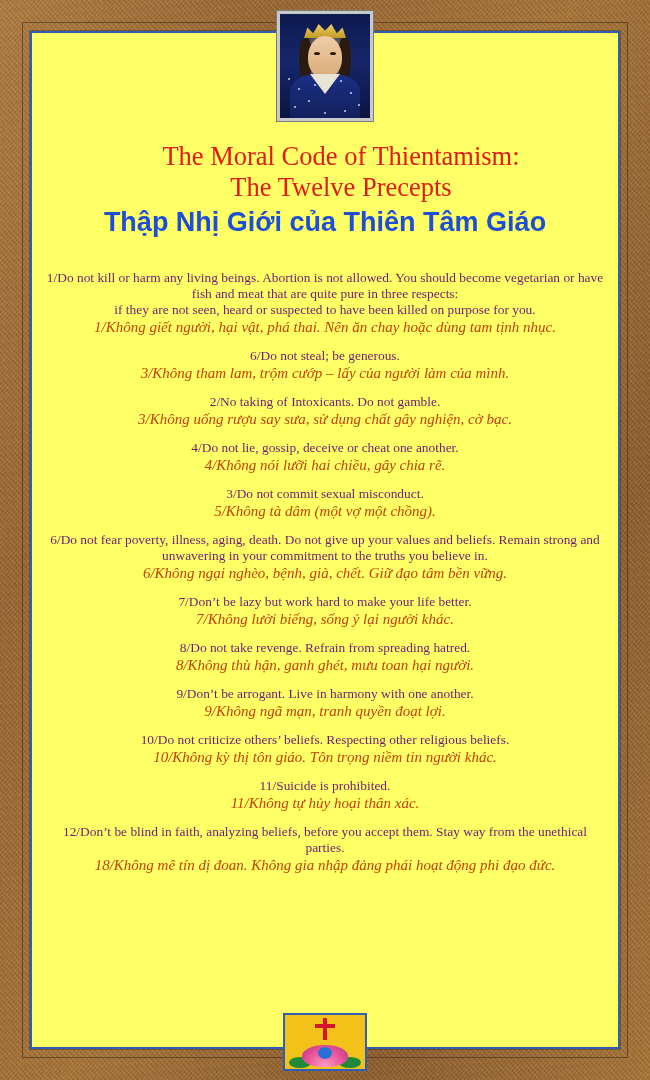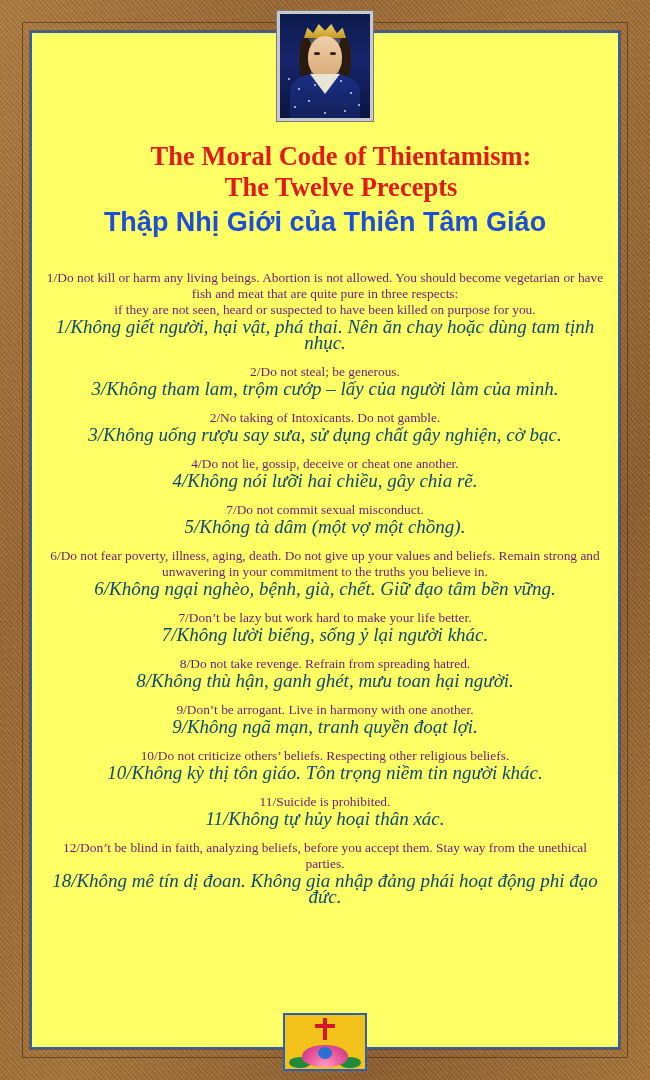--- a/index.html
+++ b/index.html
@@ -142,21 +142,21 @@
     position: absolute;
     left: 0;
     right: 0;
     top: 108px;
     text-align: center;
   }
   .title-en-1, .title-en-2 {
     color: #e11a1a;
     font-size: 26.5px;
     line-height: 31px;
-    font-weight: bold;
+    font-weight: normal;
     font-family: "Liberation Serif", serif;
     padding-left: 32px;
   }
   .title-vi {
     color: #1d4ed8;
     font-size: 27px;
     line-height: 36px;
     font-weight: bold;
     font-family: "Liberation Sans", sans-serif;
     margin-top: 1px;
@@ -173,22 +173,22 @@
   .precept {
     margin-bottom: 13px;
   }
   .p-en {
     color: #701a75;
     font-size: 13.4px;
     line-height: 16px;
     font-family: "Liberation Serif", serif;
   }
   .p-vi {
-    color: #0c4a6e;
-    font-size: 19px;
+    color: #c2410c;
+    font-size: 15px;
     line-height: 16px;
     font-style: italic;
     font-family: "Liberation Serif", serif;
     margin-top: 1px;
   }
 
   
   .emblem-wrap {
     position: absolute;
     left: 283px;
@@ -259,33 +259,33 @@
       <div class="title-en-2">The Twelve Precepts</div>
       <div class="title-vi">Thập Nhị Giới của Thiên Tâm Giáo</div>
     </div>
 
     <div class="precepts">
       <div class="precept">
         <div class="p-en">1/Do not kill or harm any living beings. Abortion is not allowed. You should become vegetarian or have fish and meat that are quite pure in three respects:<br>if they are not seen, heard or suspected to have been killed on purpose for you.</div>
         <div class="p-vi">1/Không giết người, hại vật, phá thai. Nên ăn chay hoặc dùng tam tịnh nhục.</div>
       </div>
       <div class="precept">
-        <div class="p-en">2/Do not steal; be generous.</div>
+        <div class="p-en">6/Do not steal; be generous.</div>
         <div class="p-vi">3/Không tham lam, trộm cướp – lấy của người làm của mình.</div>
       </div>
       <div class="precept">
         <div class="p-en">2/No taking of Intoxicants. Do not gamble.</div>
         <div class="p-vi">3/Không uống rượu say sưa, sử dụng chất gây nghiện, cờ bạc.</div>
       </div>
       <div class="precept">
         <div class="p-en">4/Do not lie, gossip, deceive or cheat one another.</div>
         <div class="p-vi">4/Không nói lưỡi hai chiều, gây chia rẽ.</div>
       </div>
       <div class="precept">
-        <div class="p-en">7/Do not commit sexual misconduct.</div>
+        <div class="p-en">3/Do not commit sexual misconduct.</div>
         <div class="p-vi">5/Không tà dâm (một vợ một chồng).</div>
       </div>
       <div class="precept">
         <div class="p-en">6/Do not fear poverty, illness, aging, death. Do not give up your values and beliefs. Remain strong and unwavering in your commitment to the truths you believe in.</div>
         <div class="p-vi">6/Không ngại nghèo, bệnh, già, chết. Giữ đạo tâm bền vững.</div>
       </div>
       <div class="precept">
         <div class="p-en">7/Don’t be lazy but work hard to make your life better.</div>
         <div class="p-vi">7/Không lười biếng, sống ỷ lại người khác.</div>
       </div>

